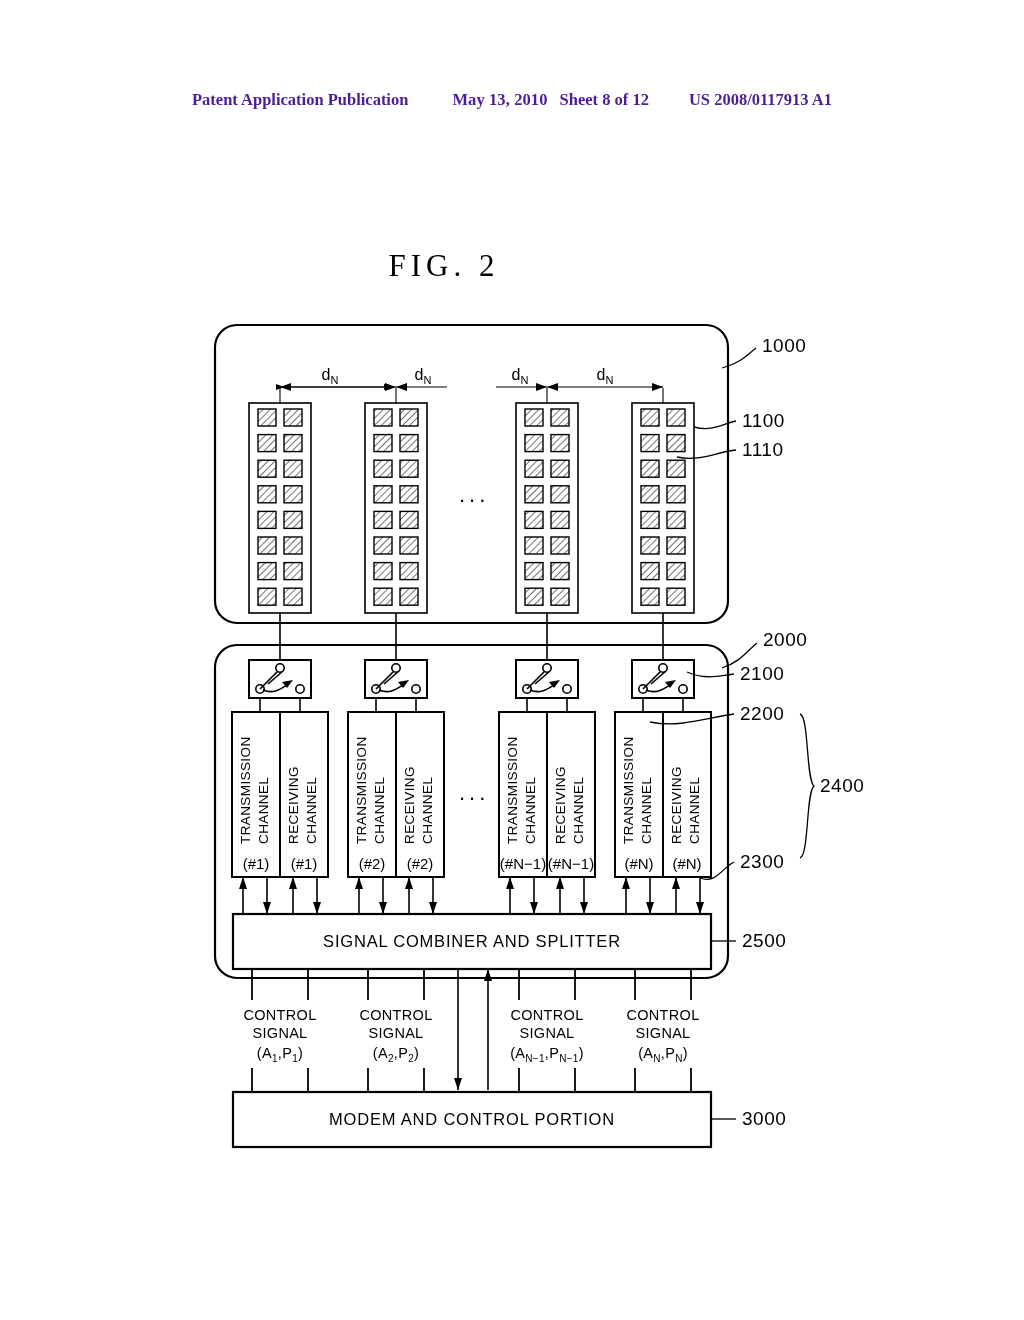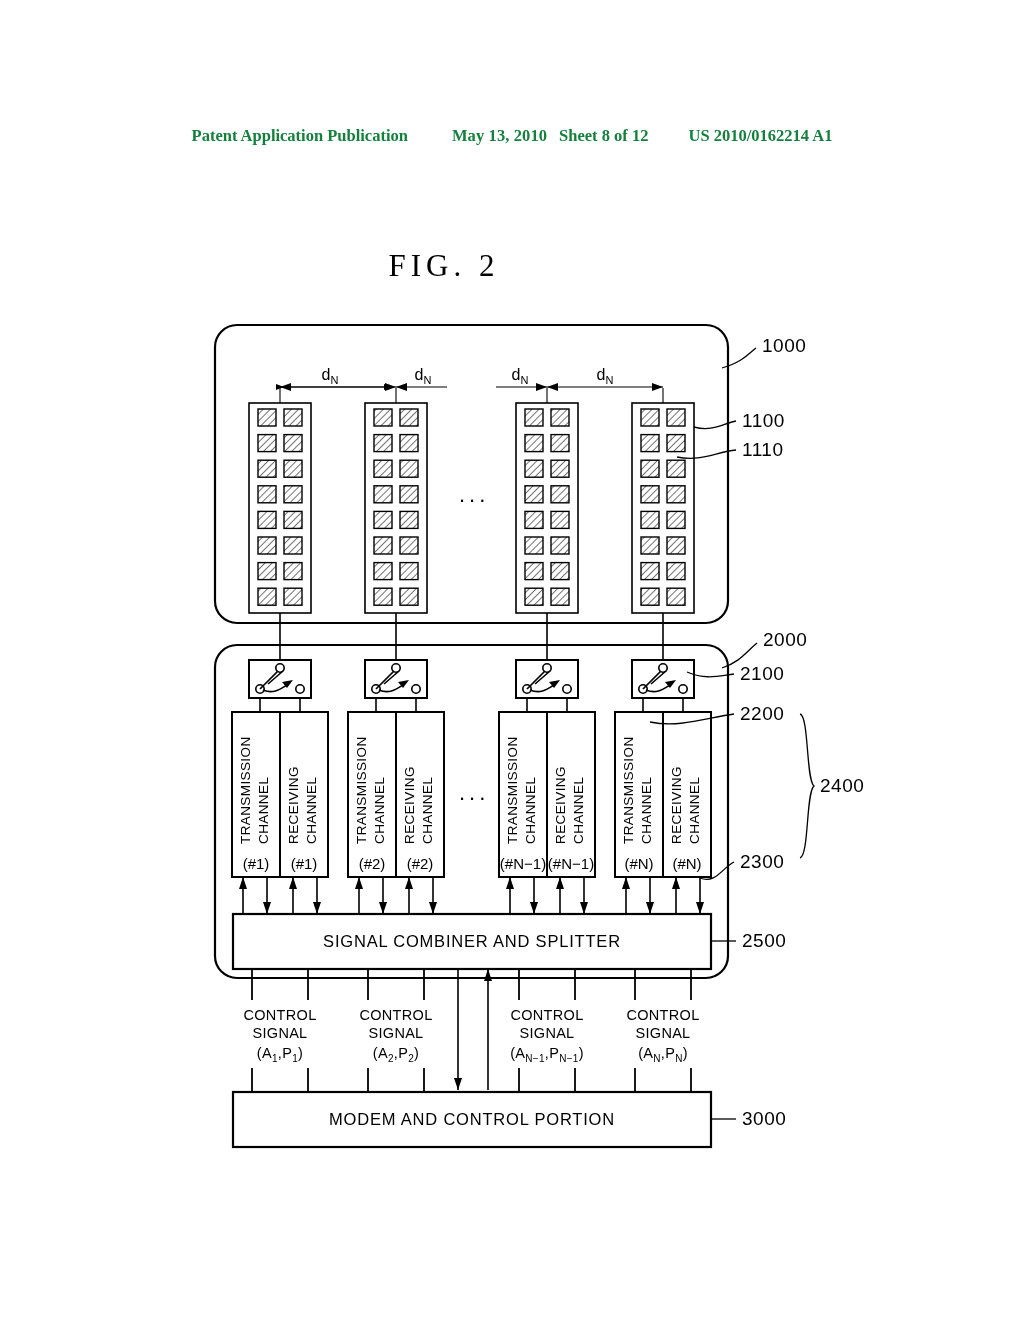--- a/index.html
+++ b/index.html
@@ -7,27 +7,27 @@
     width:1024px;height:1320px;background:#ffffff;
     font-family:"Liberation Sans", sans-serif;
     position:relative;overflow:hidden;
   }
   #sheet{position:absolute;inset:0;}
 
   
   .hdr{
     position:absolute;top:90px;left:0;width:1024px;
     font-family:"Liberation Serif", serif;
-    font-weight:bold;font-size:16.5px;color:#15803d;
+    font-weight:bold;font-size:16.5px;color:#4c1d95;
     display:flex;justify-content:center;align-items:baseline;
     white-space:pre;
   }
   .hdr .gap1{display:inline-block;width:44px;}
   .hdr .gap2{display:inline-block;width:40px;}
-  .hdr .date{letter-spacing:.1px;margin-top:36px;}
+  .hdr .date{letter-spacing:.1px;}
 
   
   .figtitle{
     position:absolute;top:248px;left:0;width:888px;text-align:center;
     font-family:"Liberation Serif", serif;
     font-size:31px;letter-spacing:5px;color:#000;
   }
 
   
   svg#fig{position:absolute;left:0;top:0;width:1024px;height:1320px;}
@@ -45,21 +45,21 @@
 
 <div id="sheet">
 
   <div class="hdr">
     <span>Patent Application Publication</span>
     <span class="gap1"></span>
     <span class="date">May 13, 2010</span>
     <span style="display:inline-block;width:12px;"></span>
     <span>Sheet 8 of 12</span>
     <span class="gap2"></span>
-    <span>US 2010/0162214 A1</span>
+    <span>US 2008/0117913 A1</span>
   </div>
 
   <div class="figtitle">FIG. 2</div>
 
   <svg id="fig" viewBox="0 0 1024 1320">
     <defs>
       <marker id="ahS" markerWidth="9" markerHeight="9" refX="8" refY="3" orient="auto" markerUnits="userSpaceOnUse">
         <path d="M0,0 L8,3 L0,6 z" fill="#000"></path>
       </marker>
       <marker id="ahE" markerWidth="9" markerHeight="9" refX="8" refY="3" orient="auto" markerUnits="userSpaceOnUse">

